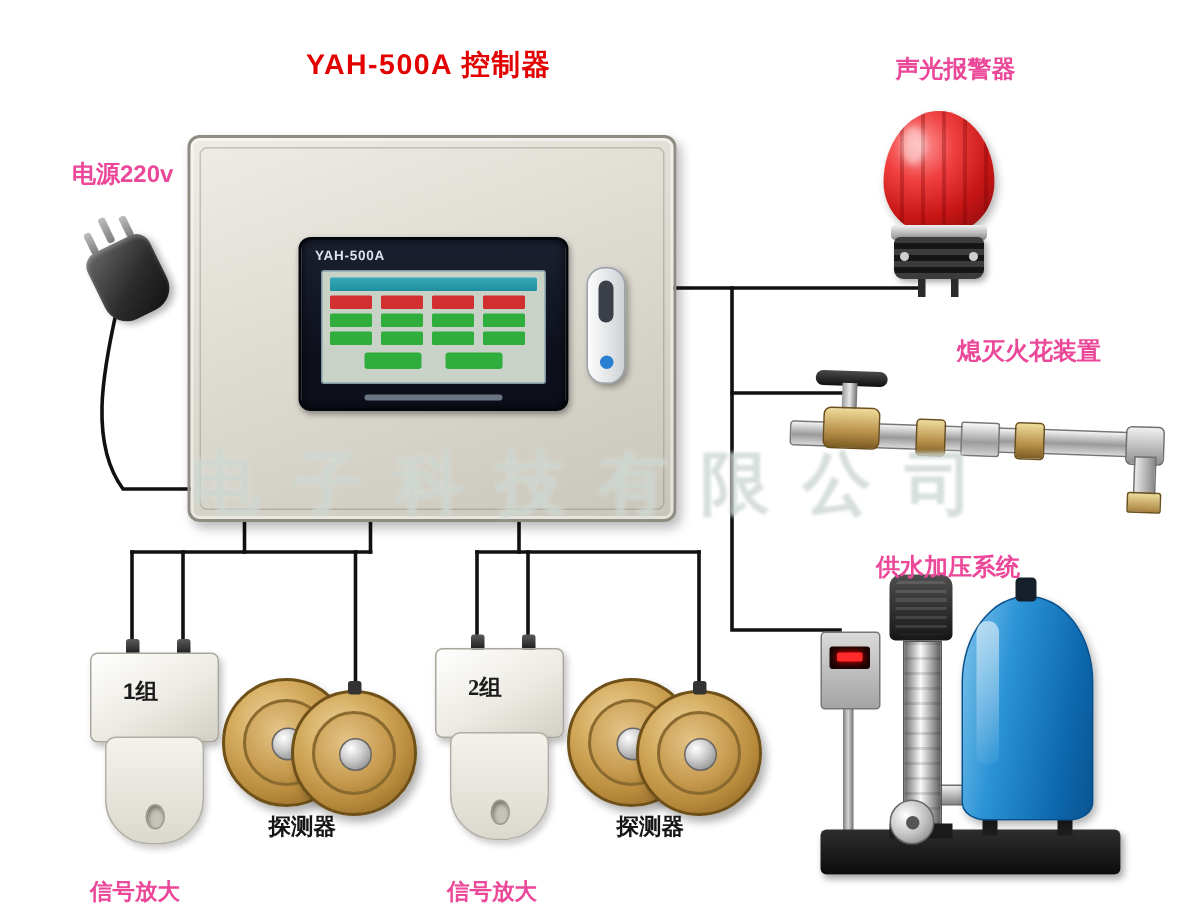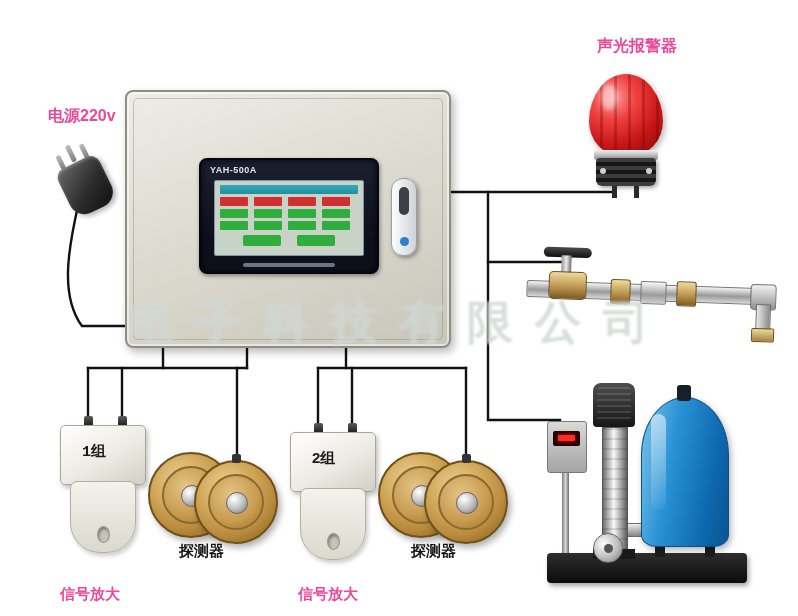--- a/index.html
+++ b/index.html
@@ -148,22 +148,22 @@
   .flange::after{content:"";position:absolute;left:50%;top:50%;width:9px;height:9px;margin:-4.5px 0 0 -4.5px;border-radius:50%;background:#555;}
   .controller{
     position:absolute;left:2px;top:38px;width:38px;height:50px;
     background:linear-gradient(#dadada,#a4a4a4);border:1px solid #777;border-radius:3px;
   }
   .led{position:absolute;left:5px;top:9px;width:27px;height:15px;background:#1a0505;border-radius:2px;}
   .led::after{content:"";position:absolute;left:5px;top:4px;width:17px;height:6px;background:#ff2a2a;box-shadow:0 0 5px #ff0000;border-radius:1px;}
 
   
   .amp{position:absolute;width:92px;height:140px;z-index:3;}
-  .amp1{left:56px;top:416px;font-family:Liberation Mono, monospace;}
-  .amp2{left:286px;top:423px;}
+  .amp1{left:56px;top:426px;}
+  .amp2{left:286px;top:423px;font-family:Liberation Serif, serif;}
   .term{position:absolute;top:0;width:9px;height:11px;background:linear-gradient(#5a5a5a,#181818);border-radius:2px;}
   .t1{left:28px;} .t2{left:62px;}
   .abox{
     position:absolute;left:4px;top:9px;width:84px;height:58px;
     background:linear-gradient(150deg,#ffffff,#eceae2 55%,#d2cfc5);
     border:1px solid #a9a69c;border-radius:5px;box-shadow:2px 3px 5px rgba(0,0,0,.25);
   }
   .gname{position:absolute;left:26px;top:26px;font-size:15px;font-weight:bold;color:#1a1a1a;z-index:1;}
   .plate{
     position:absolute;left:14px;top:65px;width:64px;height:70px;
@@ -205,20 +205,21 @@
     <path d="M237,368 L237,457"></path>
     <path d="M318,368 L466,368"></path>
     <path d="M318,368 L318,425"></path>
     <path d="M352,368 L352,425"></path>
     <path d="M466,368 L466,457"></path>
     <path d="M450,192 L612,192"></path>
     <path d="M488,192 L488,420 L560,420"></path>
     <path d="M488,262 L562,262"></path>
   </svg>
 
+  <div class="lbl title">YAH-500A 控制器</div>
   <div class="lbl red power-label">电源220v</div>
   <div class="watermark">电子科技有限公司</div>
 
   <div class="plug">
     <div class="plug-rot">
       <span class="prong p1"></span>
       <span class="prong p2"></span>
       <span class="prong p3"></span>
       <div class="plug-body"></div>
     </div>
@@ -259,33 +260,35 @@
 
   <div class="lbl red alarm-label">声光报警器</div>
   <div class="alarm">
     <div class="dome"></div>
     <div class="band"></div>
     <div class="abase"></div>
     <span class="aprong ap1"></span>
     <span class="aprong ap2"></span>
   </div>
 
+  <div class="lbl red spark-label">熄灭火花装置</div>
   <div class="spark">
     <div class="v-handle"></div>
     <div class="v-stem"></div>
     <div class="pipe-main"></div>
     <div class="v-body"></div>
     <div class="union u1"></div>
     <div class="coupling"></div>
     <div class="union u2"></div>
     <div class="elbow"></div>
     <div class="downpipe"></div>
     <div class="brass-end"></div>
   </div>
 
+  <div class="lbl red water-label">供水加压系统</div>
   <div class="water">
     <div class="pole"></div>
     <div class="hpipe"></div>
     <div class="platform"></div>
     <span class="tleg tl1"></span>
     <span class="tleg tl2"></span>
     <div class="tank"></div>
     <div class="tank-fitting"></div>
     <div class="pump-motor"></div>
     <div class="pump-body"></div>

